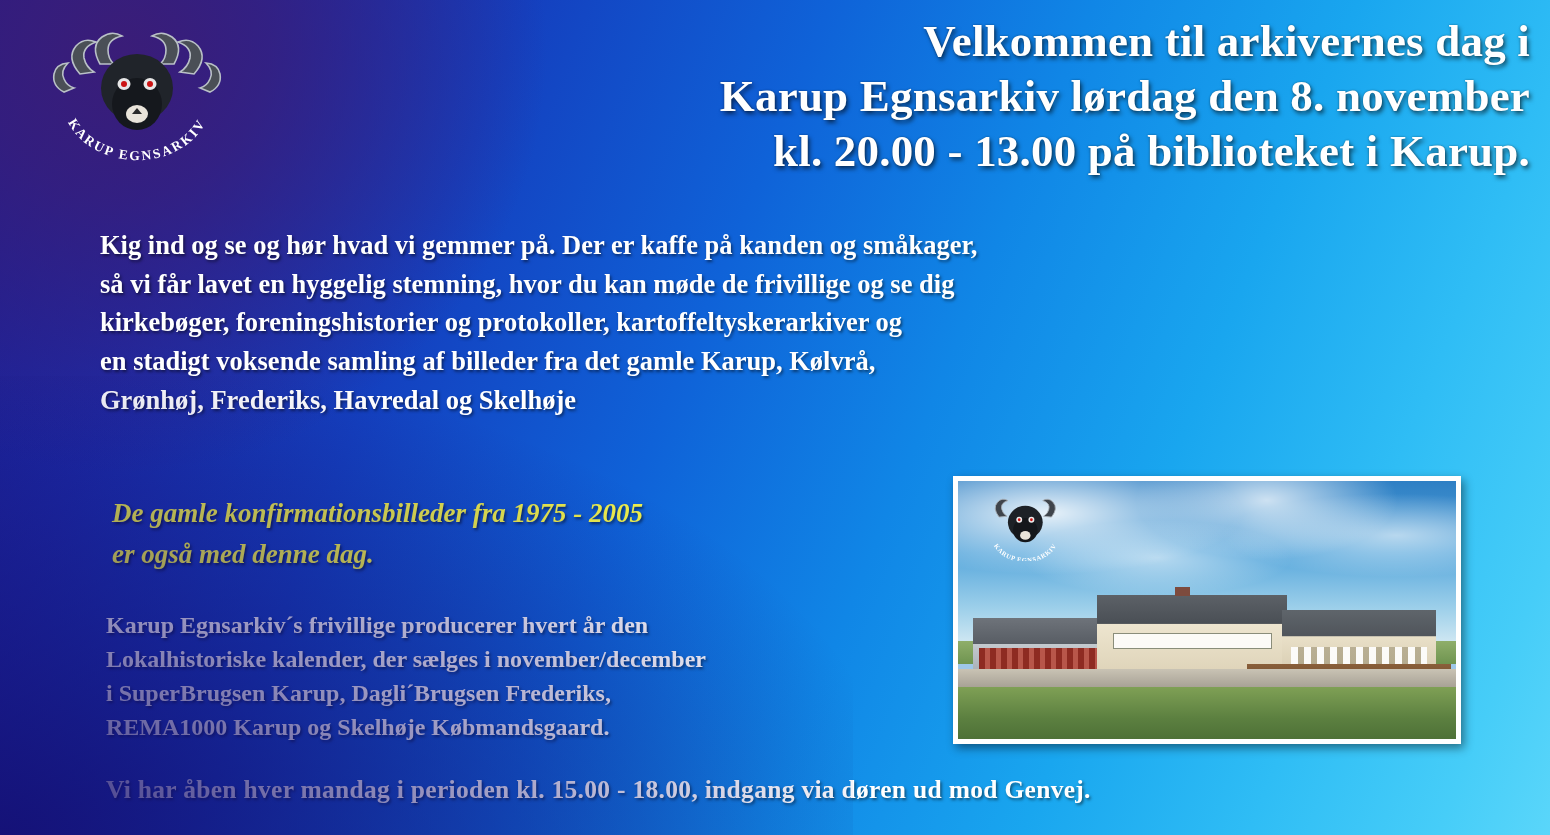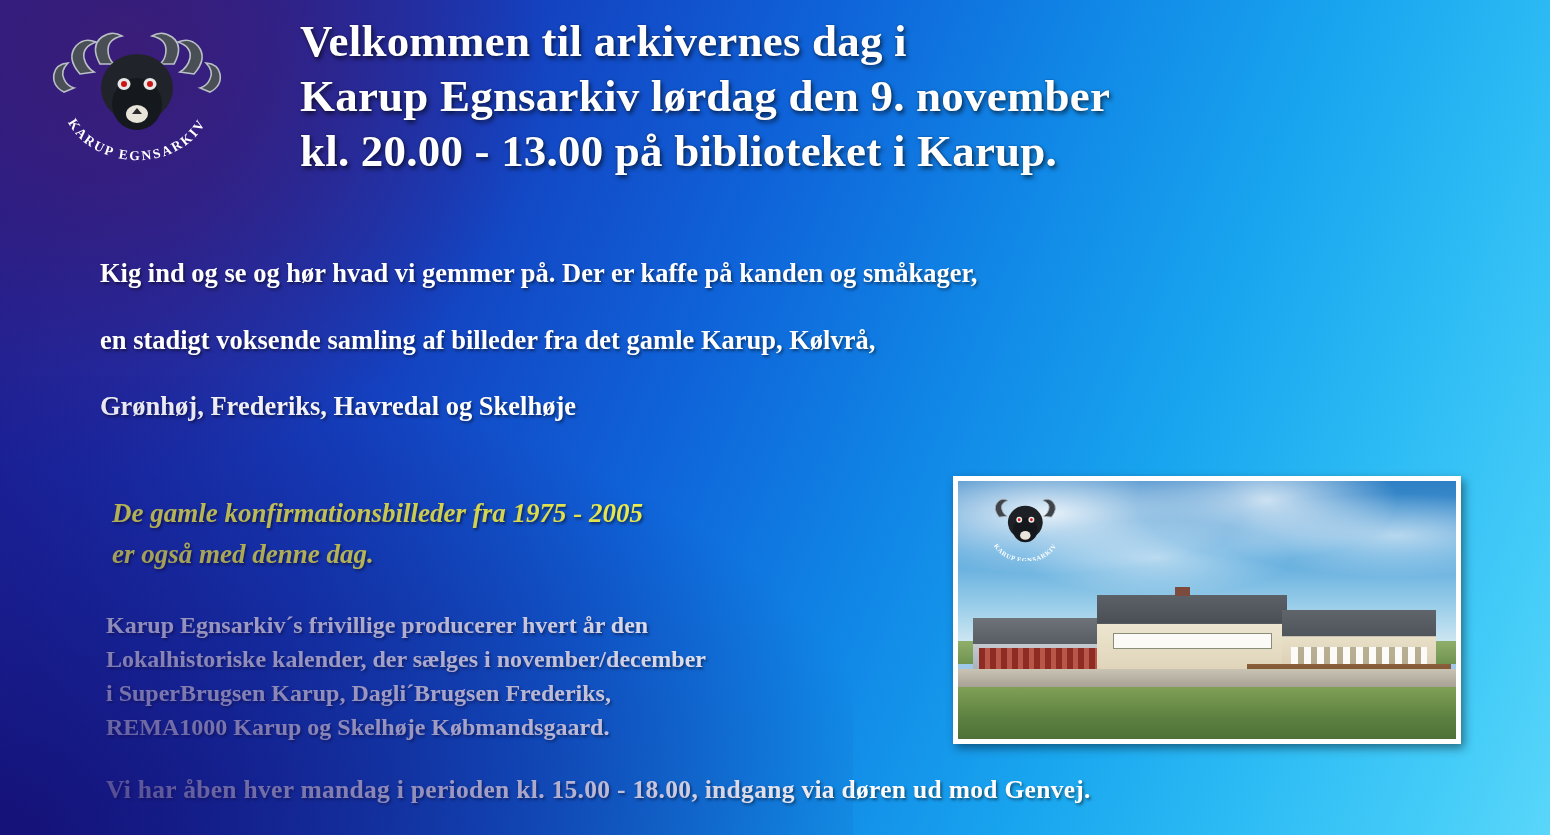--- a/index.html
+++ b/index.html
@@ -46,21 +46,21 @@
     height: 150px;
   }
   .logo svg { display:block; width:100%; height:100%; }
 
   
   .headline {
     position: absolute;
     left: 300px;
     top: 14px;
     width: 1230px;
-    text-align: left;
+    text-align: right;
     color: #ffffff;
     font-size: 45px;
     font-weight: 700;
     line-height: 1.22;
     letter-spacing: 0.2px;
     text-shadow: 2px 3px 4px rgba(0,0,0,0.55), 0 0 2px rgba(0,0,0,0.4);
   }
   .headline div { white-space: nowrap; }
 
   
@@ -68,21 +68,21 @@
     position: absolute;
     left: 100px;
     top: 226px;
     width: 1260px;
     color: #ffffff;
     font-size: 26.5px;
     font-weight: 700;
     line-height: 1.46;
     text-shadow: 1.5px 2px 3px rgba(0,0,0,0.5);
   }
-  .body-text div { white-space: nowrap; margin-top: 28px; }
+  .body-text div { white-space: nowrap; }
 
   
   .highlight {
     position: absolute;
     left: 112px;
     top: 493px;
     color: #f2f24a;
     font-size: 27px;
     font-weight: 700;
     font-style: italic;
@@ -276,26 +276,28 @@
       <path d="M95 86 l-5 6 h10 z" fill="#2a2a2a"></path>
 
       <text font-family="Liberation Serif, serif" font-size="13.5" font-weight="bold" fill="#ffffff" letter-spacing="2.2">
         <textPath href="#arcTxt" startOffset="50%" text-anchor="middle">KARUP EGNSARKIV</textPath>
       </text>
     </svg>
   </div>
 
   <div class="headline">
     <div>Velkommen til arkivernes dag i</div>
-    <div>Karup Egnsarkiv lørdag den 9. november</div>
+    <div>Karup Egnsarkiv lørdag den 8. november</div>
     <div>kl. 20.00 - 13.00 på biblioteket i Karup.</div>
   </div>
 
   <div class="body-text">
     <div>Kig ind og se og hør hvad vi gemmer på. Der er kaffe på kanden og småkager,</div>
+    <div>så vi får lavet en hyggelig stemning, hvor du kan møde de frivillige og se dig</div>
+    <div>kirkebøger, foreningshistorier og protokoller, kartoffeltyskerarkiver og</div>
     <div>en stadigt voksende samling af billeder fra det gamle Karup, Kølvrå,</div>
     <div>Grønhøj, Frederiks, Havredal og Skelhøje</div>
   </div>
 
   <div class="highlight">
     <div>De gamle konfirmationsbilleder fra 1975 - 2005</div>
     <div>er også med denne dag.</div>
   </div>
 
   <div class="calendar-text">

